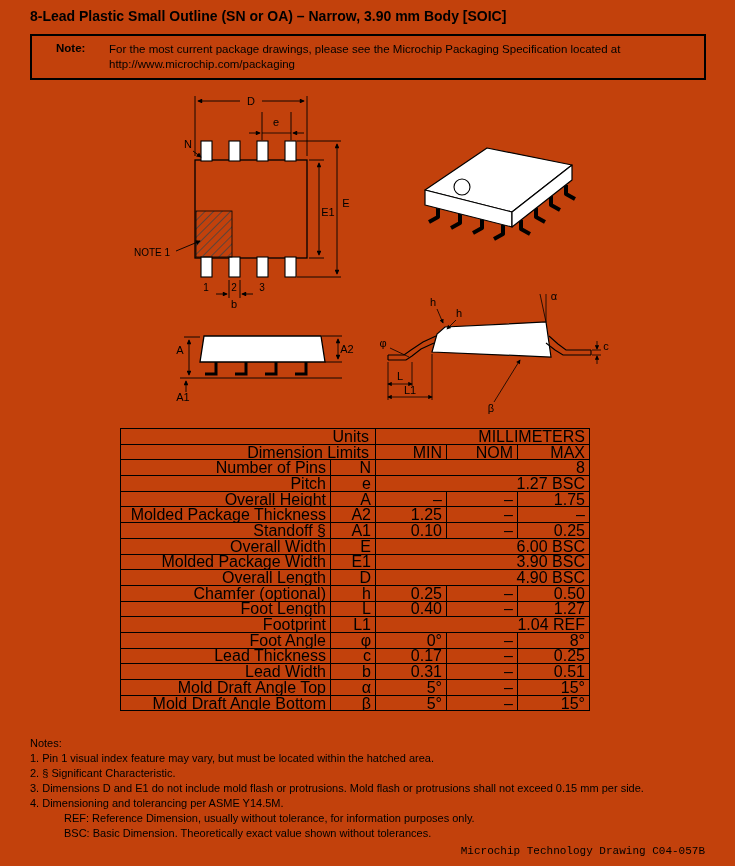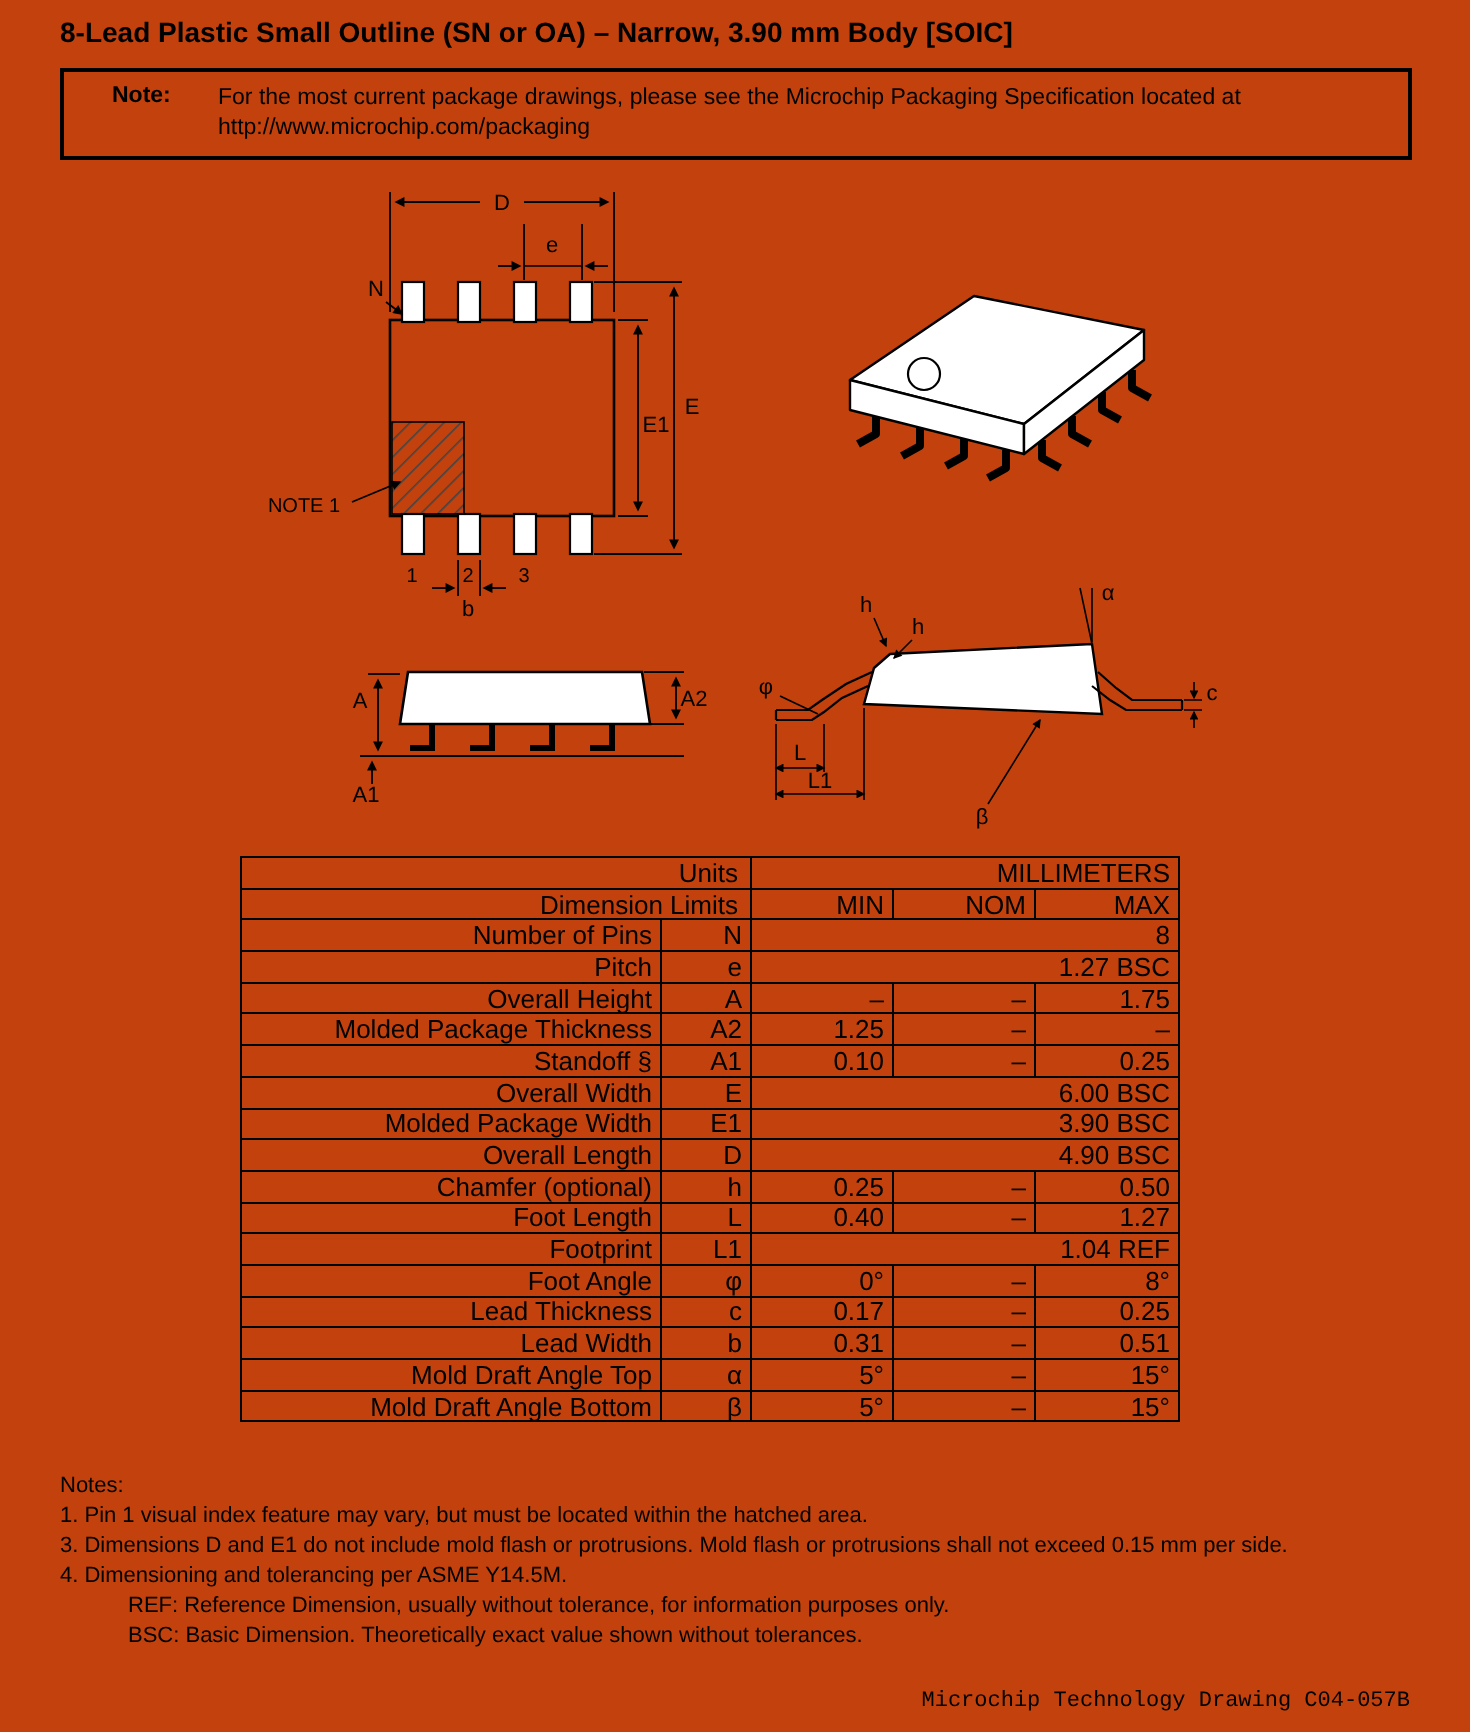--- a/index.html
+++ b/index.html
@@ -10,21 +10,21 @@
   }
   .page-title { position: absolute; left: 30px; top: 8px; font-size: 14px; font-weight: bold; }
   .note-box {
     position: absolute; left: 30px; top: 34px; width: 676px; height: 46px;
     border: 2px solid #000; display: flex; padding: 6px 0 0 24px; font-size: 11.5px;
   }
   .note-label { font-weight: bold; width: 42px; }
   .note-text { margin-left: 11px; line-height: 15px; }
   svg.drawings { position: absolute; left: 0; top: 85px; }
   svg.drawings text { font-family: "Liberation Sans", sans-serif; fill: #000; stroke: none; }
-  .dim-table { position: absolute; left: 120px; top: 428px; border-collapse: collapse; font-size: 13px; table-layout: fixed; }
+  .dim-table { position: absolute; left: 120px; top: 428px; border-collapse: collapse; font-size: 16px; table-layout: fixed; }
   .dim-table td { border: 1px solid #000; height: 15.7px; padding: 0 4px; line-height: 13px; white-space: nowrap; overflow: hidden; }
   td.c-name { text-align: right; }
   td.c-sym, td.c-val { text-align: right; }
   td.c-hdr { text-align: right; padding-right: 6px; }
   .notes { position: absolute; left: 30px; top: 736px; font-size: 11px; line-height: 15px; }
   .notes .sub { margin-left: 34px; }
   .footer { position: absolute; right: 30px; top: 845px; font-size: 11px; font-family: Liberation Mono, monospace; }
 </style>
 </head>
 <body>
@@ -295,20 +295,21 @@
         <td class="c-val">5°</td>
         <td class="c-val">–</td>
         <td class="c-val">15°</td>
       </tr>
     </tbody>
   </table>
 
   <div class="notes">
     <div>Notes:</div>
     <div>1.  Pin 1 visual index feature may vary, but must be located within the hatched area.</div>
+    <div>2.  § Significant Characteristic.</div>
     <div>3.  Dimensions D and E1 do not include mold flash or protrusions. Mold flash or protrusions shall not exceed 0.15 mm per side.</div>
     <div>4.  Dimensioning and tolerancing per ASME Y14.5M.</div>
     <div class="sub">REF:  Reference Dimension, usually without tolerance, for information purposes only.</div>
     <div class="sub">BSC: Basic Dimension. Theoretically exact value shown without tolerances.</div>
   </div>
 
   <div class="footer">Microchip Technology Drawing C04-057B</div>
 
 </div>
 

